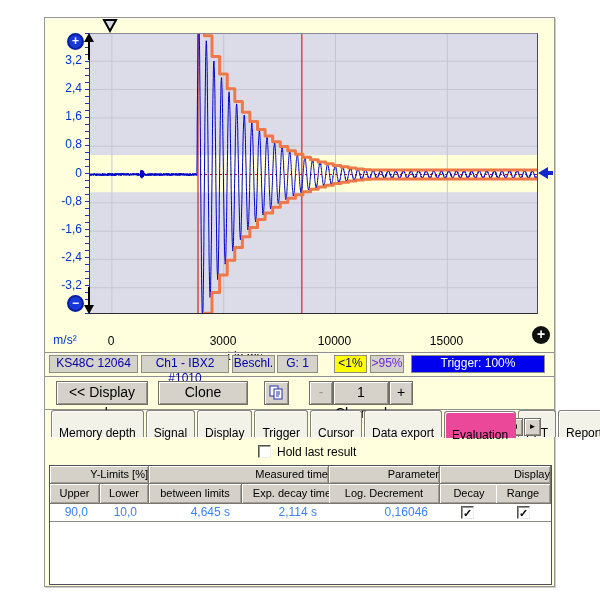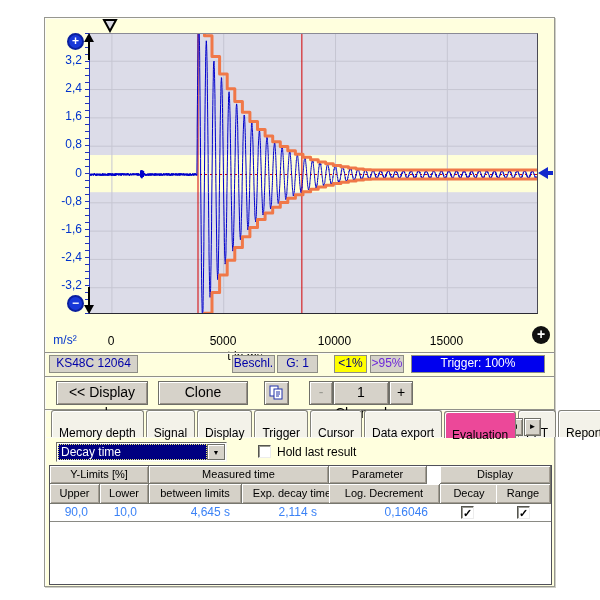--- a/index.html
+++ b/index.html
@@ -69,21 +69,21 @@
         border-color:#55554f #ececec #ececec #55554f; box-shadow: inset 1px 1px 0 #9a9a94;
         text-align:center; }
   .cb span { font-size:11px; font-weight:bold; line-height:12px; color:#000; display:block; }
   .holdlab { left:232px; top:427px; font-size:12px; color:#000; }
 
   
   .grid { left:4px; top:447px; width:503px; height:120px; background:#fff; border:1px solid #50505a; }
   .hc { background:#D5D1C8; border-right:1px solid #77776f; border-bottom:1px solid #77776f;
         box-shadow: inset 1px 1px 0 #ffffff, inset -1px -1px 0 #a29c92;
         font-size:11px; color:#000; text-align:center; }
-  .hr1 { top:0; height:18px; line-height:17px; }
+  .hr1 { top:0; height:18px; line-height:17px;text-align:right; }
   .hr2 { top:18px; height:20px; line-height:19px; }
   .drow { left:0; top:38px; width:100%; height:18px; border-bottom:1px solid #8a8a84; background:#fff; }
   .dval { top:0; height:17px; color:#3b82f6; font-size:12px; line-height:16px;
           text-align:right; padding-right:12px; }
 </style>
 </head>
 <body>
 
 <div class="window">
 
@@ -116,21 +116,21 @@
   <div class="abs ylab" style="left:0;top:63px">2,4</div>
   <div class="abs ylab" style="left:0;top:91px">1,6</div>
   <div class="abs ylab" style="left:0;top:119px">0,8</div>
   <div class="abs ylab" style="left:0;top:148px">0</div>
   <div class="abs ylab" style="left:0;top:176px">-0,8</div>
   <div class="abs ylab" style="left:0;top:204px">-1,6</div>
   <div class="abs ylab" style="left:0;top:232px">-2,4</div>
   <div class="abs ylab" style="left:0;top:260px">-3,2</div>
 
   <div class="abs xlab" style="left:46px;width:40px">0</div>
-  <div class="abs xlab" style="left:153px;width:50px">5000</div>
+  <div class="abs xlab" style="left:153px;width:50px">3000</div>
   <div class="abs xlab" style="left:261px;width:57px">10000</div>
   <div class="abs xlab" style="left:373px;width:57px">15000</div>
   <div class="abs axlab">t in ms</div>
   <div class="abs unitlab">m/s²</div>
 
   <div class="abs bluecirc" style="left:22px;top:15px"><span>+</span></div>
   <div class="abs bluecirc" style="left:22px;top:277px"><span>−</span></div>
 
   <svg class="abs" style="left:38px;top:15px" width="12" height="27">
     <polygon points="1,9 11,9 6,0" fill="#000"></polygon>
@@ -146,20 +146,21 @@
   <svg class="abs" style="left:493px;top:148px" width="15" height="15">
     <polygon points="0,7 10,1 10,5 15,5 15,9 10,9 10,13" fill="#1328cc"></polygon>
   </svg>
   <div class="abs blkcirc" style="left:487px;top:308px"><span>+</span></div>
 
   <div class="abs hsep" style="top:334px"></div>
   <div class="abs hsep" style="top:358px"></div>
   <div class="abs hsep" style="top:391px"></div>
 
   <div class="abs seg" style="left:4px;width:89px">KS48C 12064</div>
+  <div class="abs seg" style="left:96px;width:88px">Ch1 - IBX2 #1010</div>
   <div class="abs seg" style="left:187px;width:43px">Beschl.</div>
   <div class="abs seg" style="left:232px;width:41px">G: 1</div>
   <div class="abs seg warn" style="left:289px;width:33px">&lt;1%</div>
   <div class="abs seg dim" style="left:325px;width:34px">&gt;95%</div>
   <div class="abs seg trig" style="left:366px;width:134px">Trigger: 100%</div>
 
   <div class="abs btn" style="left:11px;width:92px">&lt;&lt; Display only</div>
   <div class="abs btn" style="left:113px;width:90px">Clone</div>
   <div class="abs btn" style="left:219px;width:25px">
     <svg width="16" height="15" style="margin-top:3px">
@@ -180,31 +181,27 @@
     <div class="tab">Trigger</div>
     <div class="tab">Cursor</div>
     <div class="tab">Data export</div>
     <div class="tab active">Evaluation</div>
     <div class="tab">FFT</div>
     <div class="tab">Report</div>
   </div>
   <div class="abs tabarrow" style="left:461px"><span>◄</span></div>
   <div class="abs tabarrow" style="left:479px"><span>►</span></div>
 
-  <div class="abs combo">
-    <div class="abs combo-sel">Decay time</div>
-    <div class="abs combo-btn"><span>▼</span></div>
-  </div>
   <div class="abs cb" style="left:213px;top:427px"></div>
   <div class="abs holdlab">Hold last result</div>
 
   <div class="abs grid">
     <div class="abs hc hr1" style="left:0;width:99px">Y-Limits [%]</div>
     <div class="abs hc hr1" style="left:99px;width:180px">Measured time</div>
-    <div class="abs hc hr1" style="left:279px;width:98px">Parameter</div>
+    <div class="abs hc hr1" style="left:279px;width:111px">Parameter</div>
     <div class="abs hc hr1" style="left:390px;width:111px">Display</div>
 
     <div class="abs hc hr2" style="left:0;width:50px">Upper</div>
     <div class="abs hc hr2" style="left:50px;width:49px">Lower</div>
     <div class="abs hc hr2" style="left:99px;width:93px">between limits</div>
     <div class="abs hc hr2" style="left:192px;width:101px">Exp. decay time</div>
     <div class="abs hc hr2" style="left:279px;width:111px">Log. Decrement</div>
     <div class="abs hc hr2" style="left:390px;width:59px">Decay</div>
     <div class="abs hc hr2" style="left:446px;width:55px">Range</div>
 

